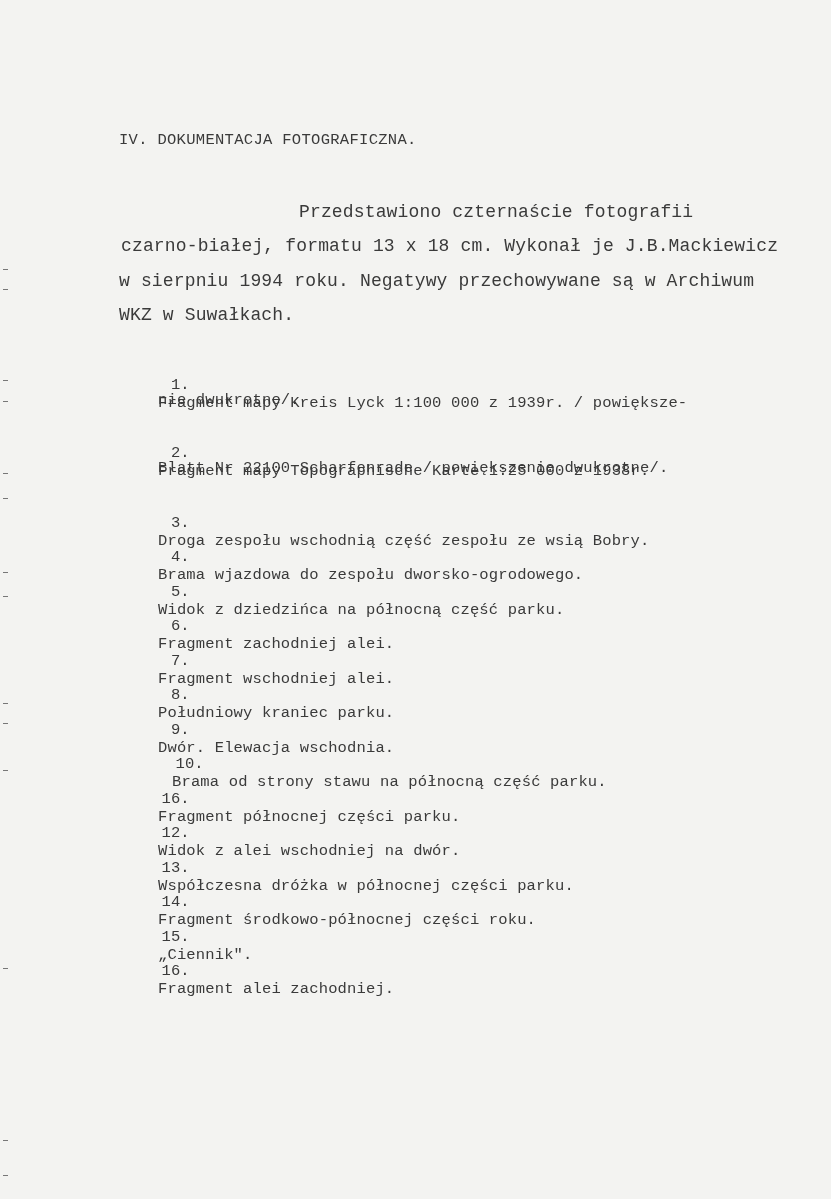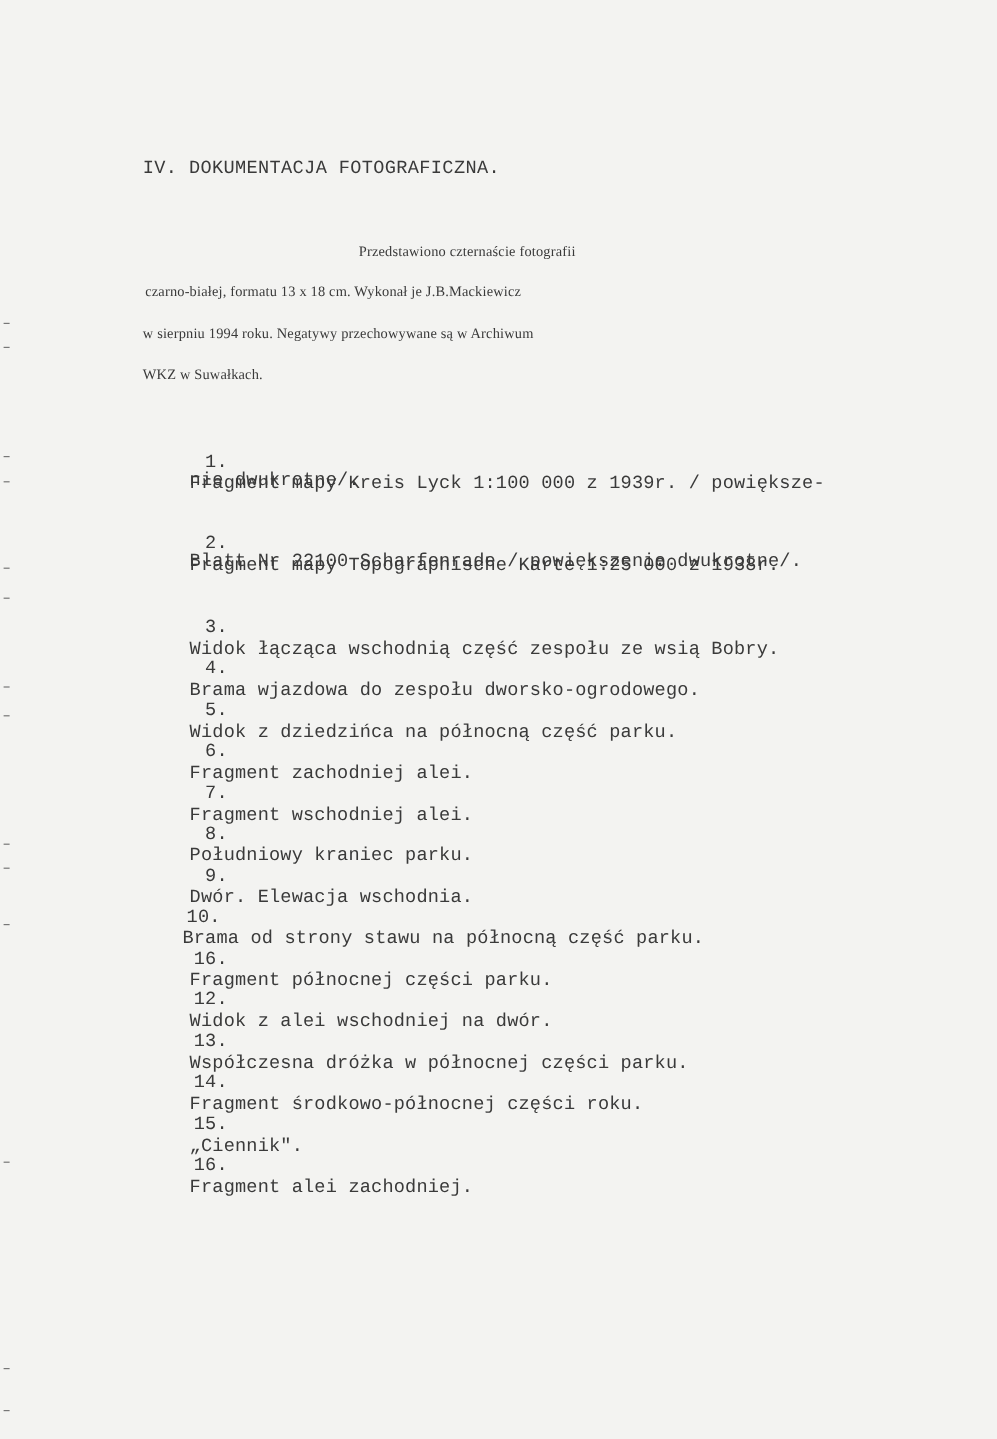--- a/index.html
+++ b/index.html
@@ -23,24 +23,23 @@
     .heading {
       position: absolute;
       left: 119px;
       top: 131px;
       font-size: 15.5px;
       letter-spacing: 0.3px;
       white-space: pre;
     }
     .intro-line {
       position: absolute;
-      font-size: 12px;
+      font-size: 18px;
       white-space: pre;
       letter-spacing: 0.15px;
-      font-family: Liberation Serif, serif;
     }
     .item {
       position: absolute;
       font-size: 15.5px;
       white-space: pre;
       letter-spacing: 0.15px;
     }
     .item-num {
       position: absolute;
       text-align: right;
@@ -77,21 +76,21 @@
   </div>
 
   <div class="item" style="left:114px; top:426px;">
     <span class="item-num">2.</span>
     <span class="item-text">Fragment mapy Topographische Karte 1:25 000 z 1938r.</span>
     <span class="item-text" style="top:33px;">Blatt Nr 22100 Scharfenrade / powiększenie dwukrotne/.</span>
   </div>
 
   <div class="item" style="left:114px; top:496px;">
     <span class="item-num">3.</span>
-    <span class="item-text">Widok łącząca wschodnią część zespołu ze wsią Bobry.</span>
+    <span class="item-text">Droga zespołu wschodnią część zespołu ze wsią Bobry.</span>
   </div>
 
   <div class="item" style="left:114px; top:530px;">
     <span class="item-num">4.</span>
     <span class="item-text">Brama wjazdowa do zespołu dworsko-ogrodowego.</span>
   </div>
 
   <div class="item" style="left:114px; top:565px;">
     <span class="item-num">5.</span>
     <span class="item-text">Widok z dziedzińca na północną część parku.</span>
@@ -110,21 +109,21 @@
   <div class="item" style="left:114px; top:668px;">
     <span class="item-num">8.</span>
     <span class="item-text">Południowy kraniec parku.</span>
   </div>
 
   <div class="item" style="left:114px; top:703px;">
     <span class="item-num">9.</span>
     <span class="item-text">Dwór. Elewacja wschodnia.</span>
   </div>
 
-  <div class="item" style="left:108px; top:737px;">
+  <div class="item" style="left:128px; top:737px;">
     <span class="item-num">10.</span>
     <span class="item-text">Brama od strony stawu na północną część parku.</span>
   </div>
 
   <div class="item" style="left:114px; top:772px;">
     <span class="item-num">16.</span>
     <span class="item-text">Fragment północnej części parku.</span>
   </div>
 
   <div class="item" style="left:114px; top:806px;">

